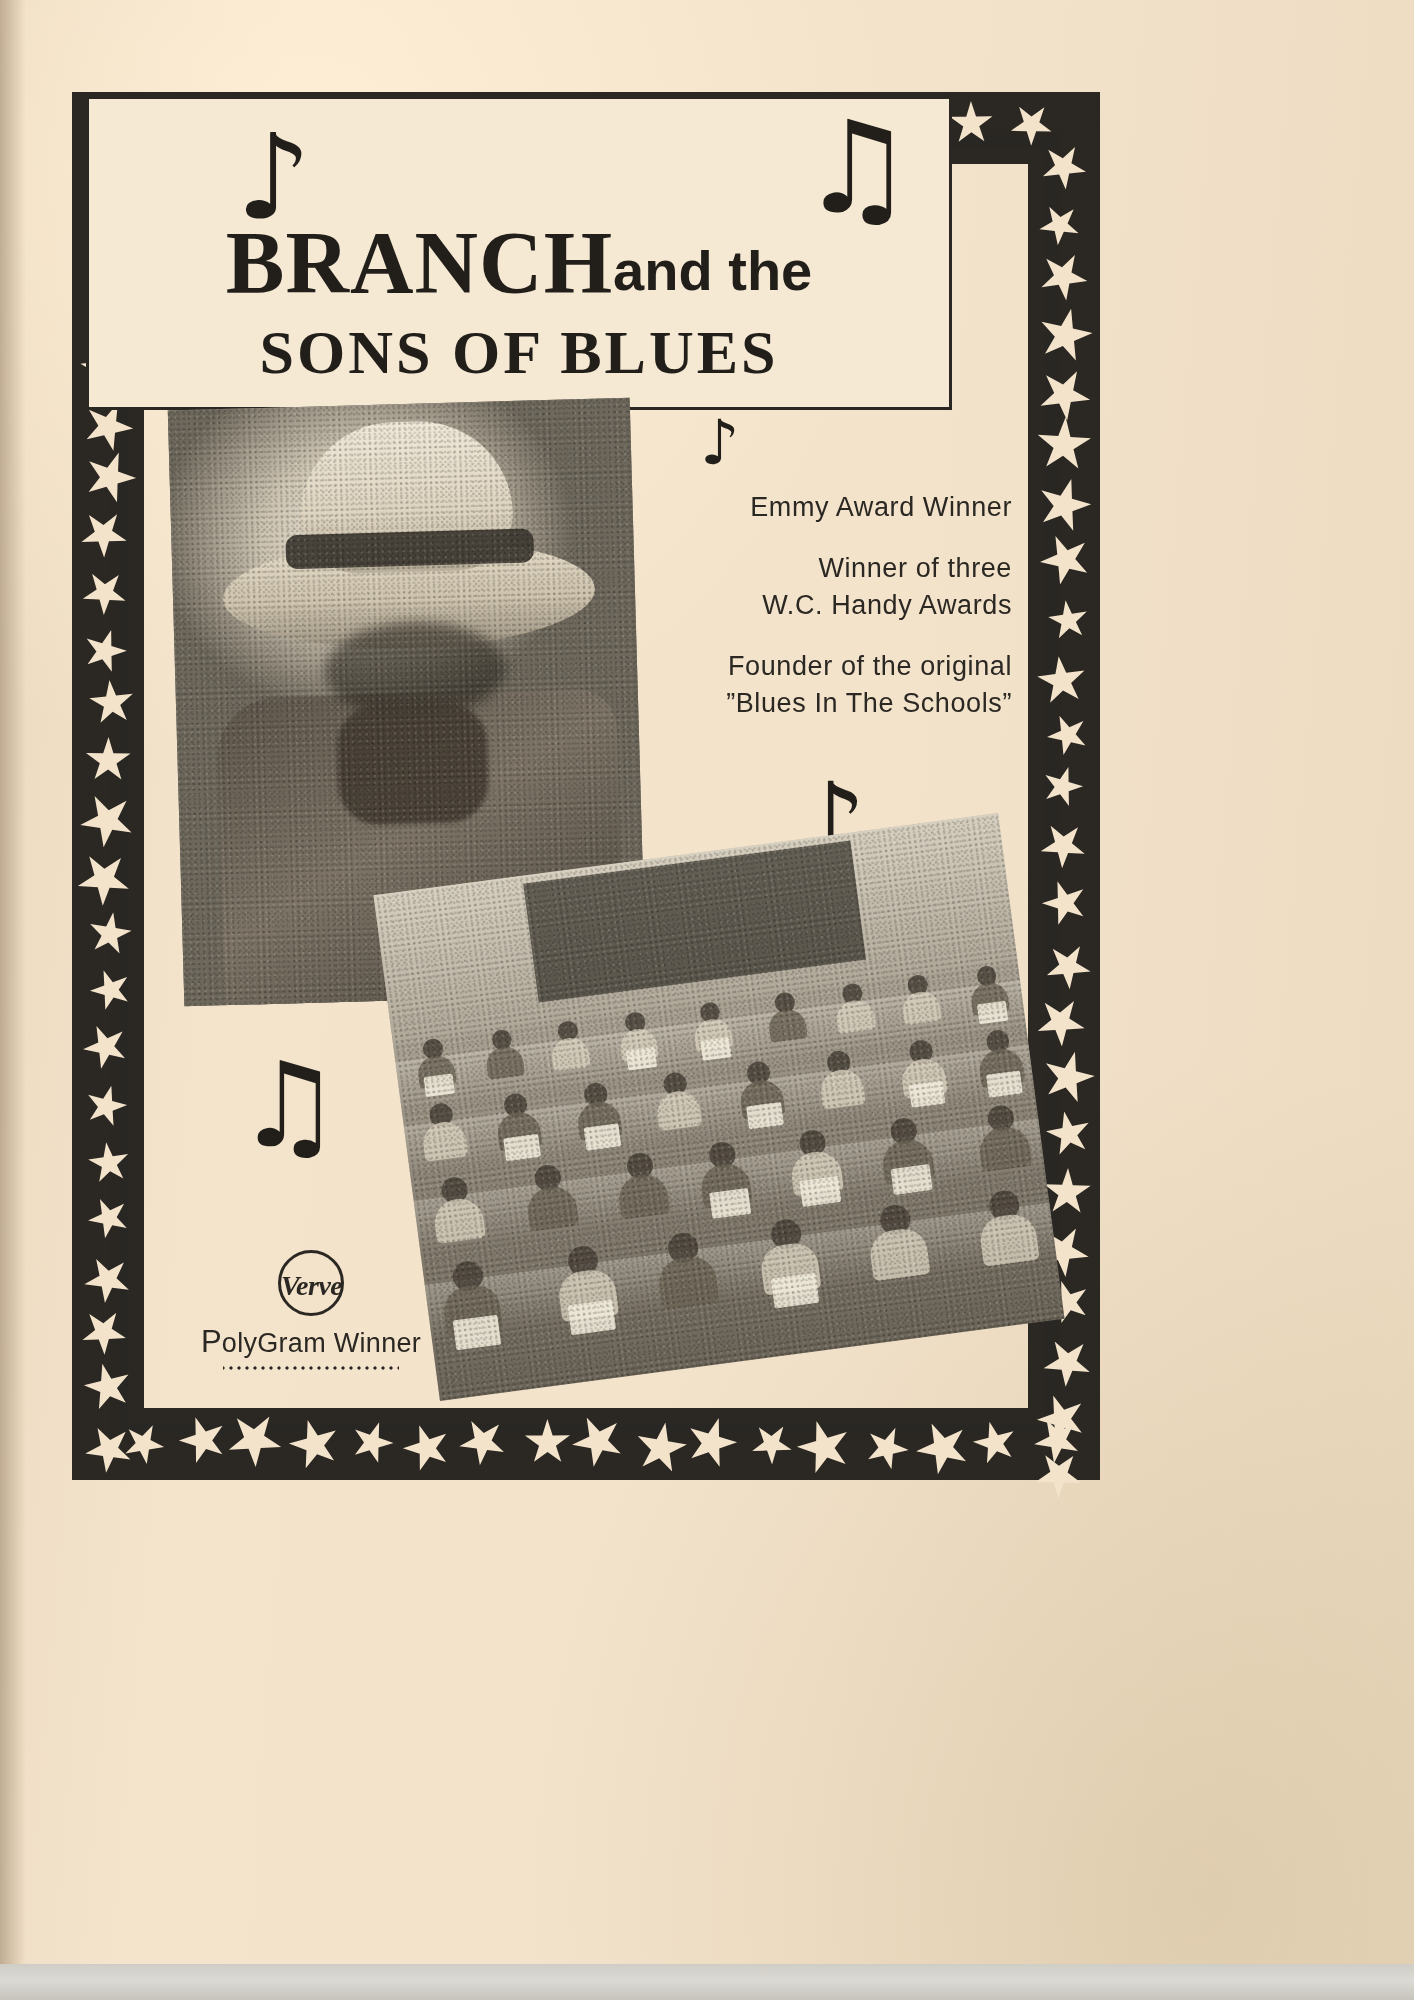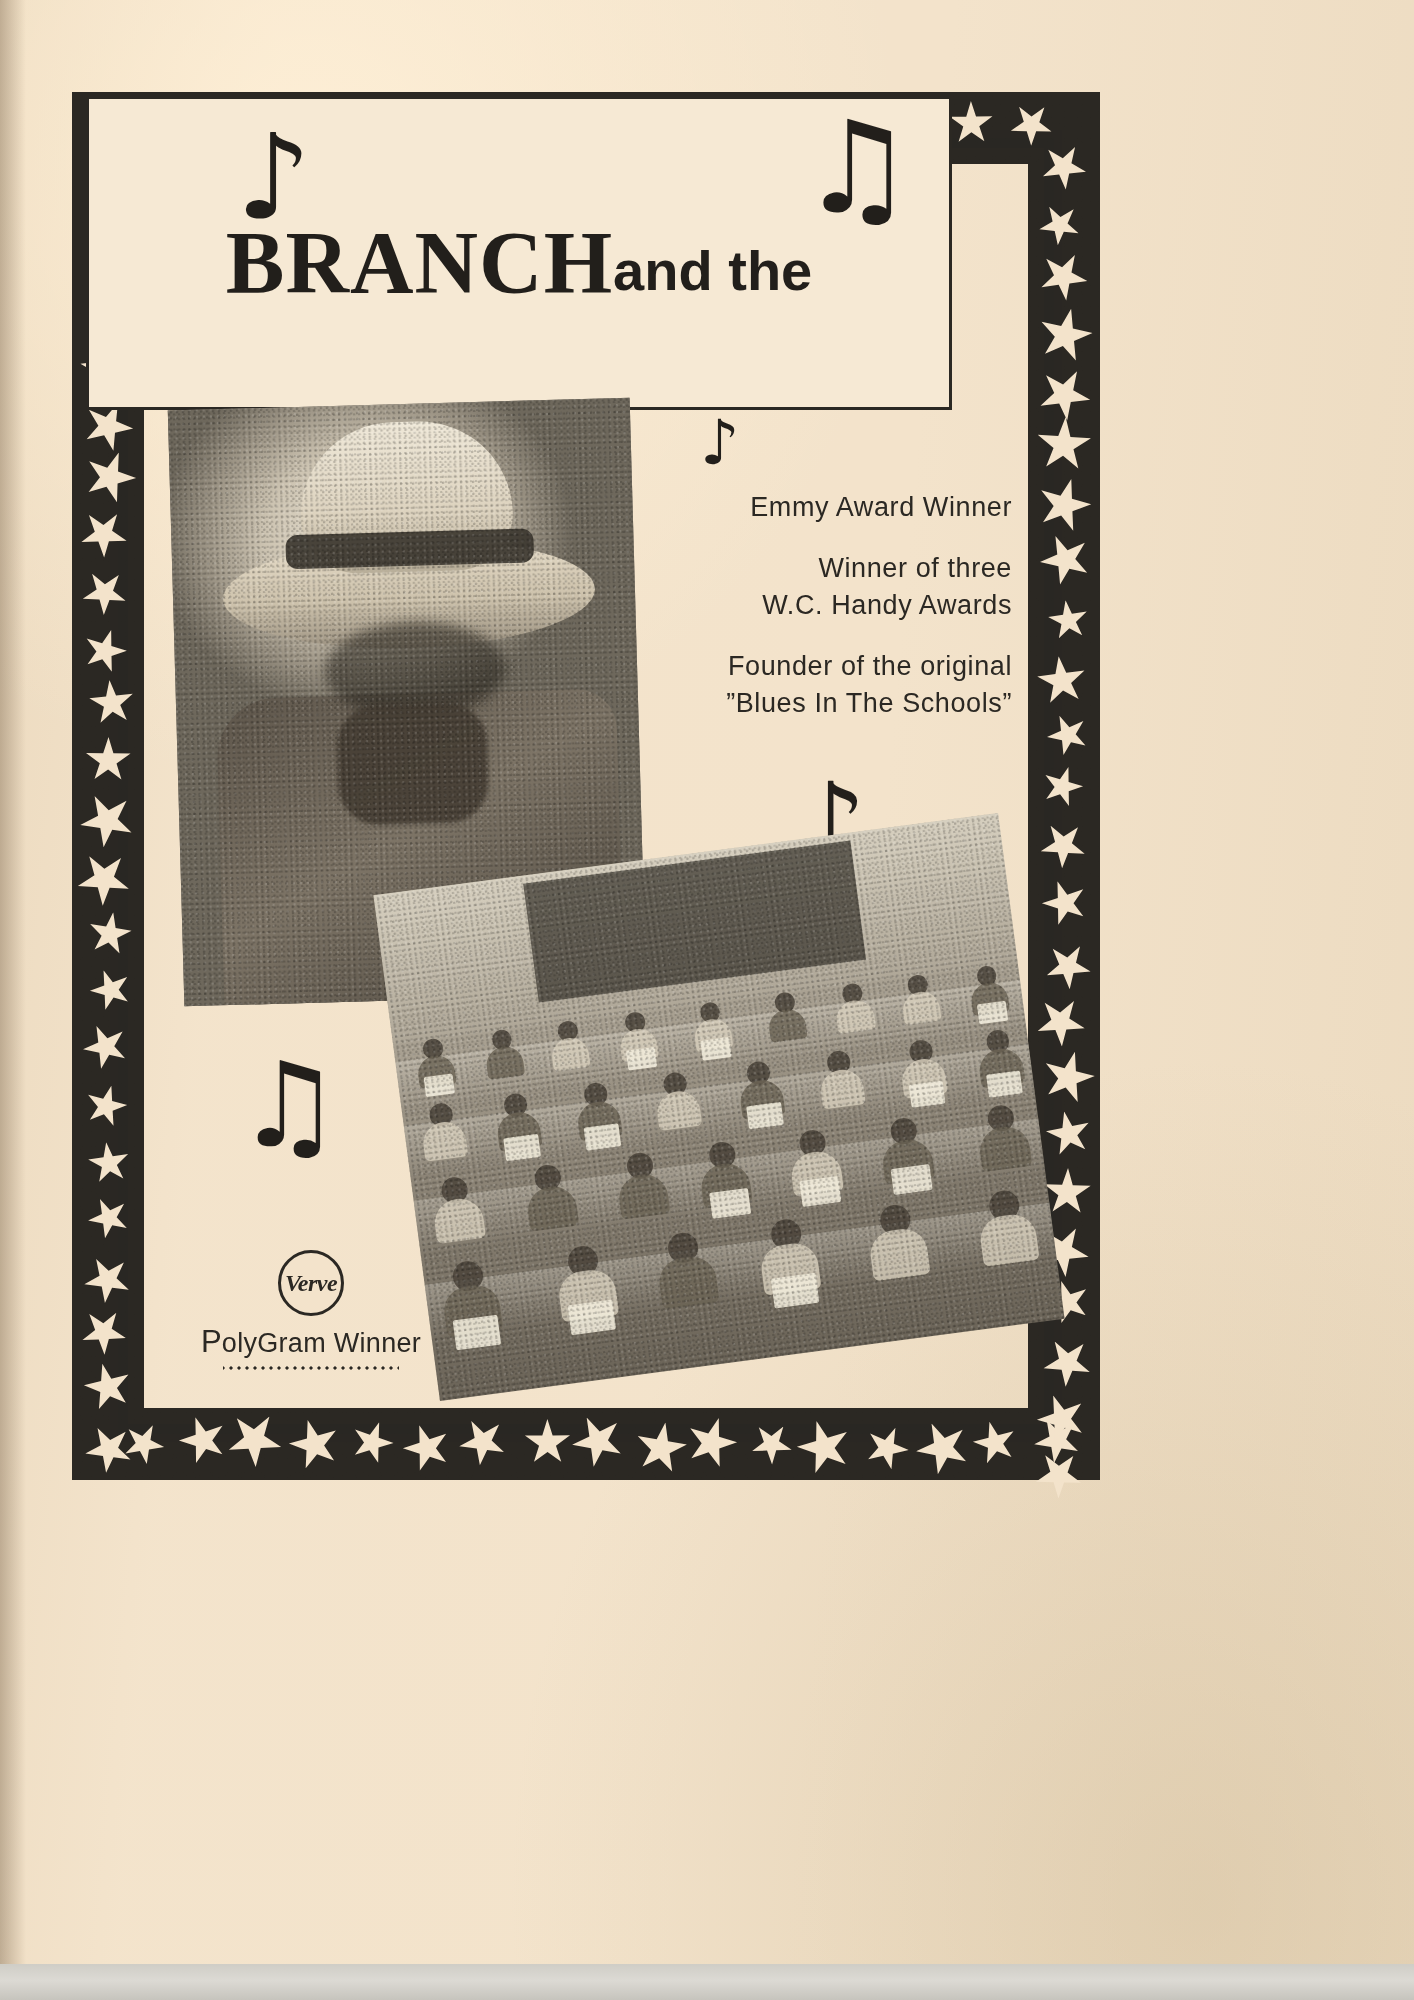--- a/index.html
+++ b/index.html
@@ -349,21 +349,21 @@
     position: relative;
     background: #f3e3cb;
   }
   #verve-text {
     position: absolute;
     left: 0; right: 0;
     top: 17px;
     font-family: "Liberation Serif", serif;
     font-style: italic;
     font-weight: bold;
-    font-size: 24px;
+    font-size: 28px;
     color: #2b2823;
     letter-spacing: -0.5px;
   }
   #polygram-text {
     font-family: "Liberation Sans", sans-serif;
     font-size: 27px;
     color: #2b2823;
     letter-spacing: 0.3px;
     white-space: nowrap;
   }
@@ -483,20 +483,21 @@
         <div class="star" style="left: 964.872px; top: 1301.66px; width: 49.1104px; height: 49.1104px; transform: rotate(-19.9225deg);"></div>
         <div class="star" style="left: 12.9337px; top: 1332.68px; width: 47.8613px; height: 47.8613px; transform: rotate(-28.484deg);"></div>
         <div class="star" style="left: 963.333px; top: 1359.2px; width: 47.3365px; height: 47.3365px; transform: rotate(-34.741deg);"></div>
       </div>
   </div>
 
   <div id="title-box">
     <div id="title-line2">
       <span id="title-branch">BRANCH</span><span id="title-andthe">and the</span>
     </div>
+    <div id="title-line3">SONS OF BLUES</div>
   </div>
 
   <div class="note" id="note-title-left">♪</div>
   <div class="note" id="note-title-right">♫</div>
   <div class="note" id="note-small-top">♪</div>
   <div class="note" id="note-mid">♪</div>
   <div class="note" id="note-lower">♫</div>
 
   <div class="photo" id="photo-portrait">
     <div id="body-shape"></div>

